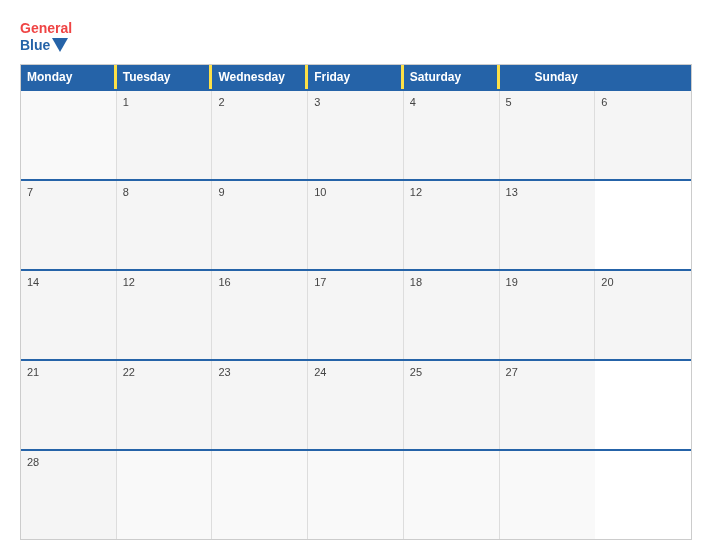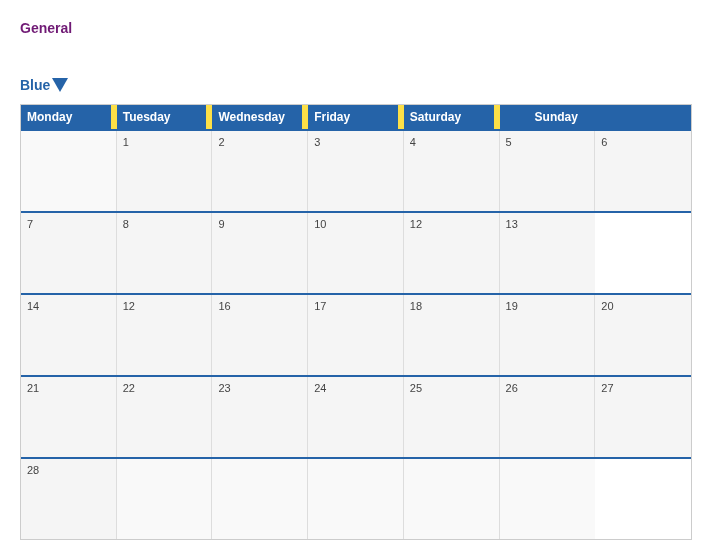--- a/index.html
+++ b/index.html
@@ -44,21 +44,21 @@
       display: grid;
       grid-template-columns: repeat(7, 1fr);
       background: #2563a8;
     }
     .cal-header-cell {
       color: #fff;
       font-size: 12px;
       font-weight: bold;
       padding: 5px 6px;
       text-align: left;
-      border-right: 6px solid #fde047;
+      border-right: 3px solid #fde047;
     }
     .cal-header-cell:last-child {
       border-right: none;
       margin-left: 29px;
     }
     .cal-body {
       flex: 1;
       display: flex;
       flex-direction: column;
     }
@@ -88,22 +88,22 @@
       color: #444;
     }
   </style>
 </head>
 <body>
 
 <div class="page">
   <div class="header">
     <div class="logo">
     <div style="display:flex;flex-direction:column;align-items:flex-start;line-height:1.2">
-      <span style="font-size:14px;font-weight:bold;color:#701a75;">General</span>
-      <div style="display:flex;align-items:center;margin-top:40px;">
+      <span style="font-size:14px;font-weight:bold;color:#ef4444;">General</span>
+      <div style="display:flex;align-items:center;">
         <span style="font-size:14px;font-weight:bold;color:#2563a8;">Blue</span>
         <svg width="16" height="14" viewBox="0 0 16 14" style="margin-left:2px;">
           <polygon points="0,0 16,0 8,14" fill="#2563a8"></polygon>
         </svg>
       </div>
     </div>
   </div>
     <div class="month-title"></div>
   </div>
 
@@ -142,21 +142,20 @@
           <div class="cal-cell"><span class="day-num">18</span></div>
           <div class="cal-cell"><span class="day-num">19</span></div>
           <div class="cal-cell"><span class="day-num">20</span></div>
         </div>
         <div class="cal-row">
           <div class="cal-cell"><span class="day-num">21</span></div>
           <div class="cal-cell"><span class="day-num">22</span></div>
           <div class="cal-cell"><span class="day-num">23</span></div>
           <div class="cal-cell"><span class="day-num">24</span></div>
           <div class="cal-cell"><span class="day-num">25</span></div>
-          <div class="cal-cell"><span class="day-num">26</span></div>
           <div class="cal-cell"><span class="day-num">27</span></div>
         </div>
         <div class="cal-row">
           <div class="cal-cell"><span class="day-num">28</span></div>
           <div class="cal-cell empty"></div>
           <div class="cal-cell empty"></div>
           <div class="cal-cell empty"></div>
           <div class="cal-cell empty"></div>
           <div class="cal-cell empty"></div>
         </div>

